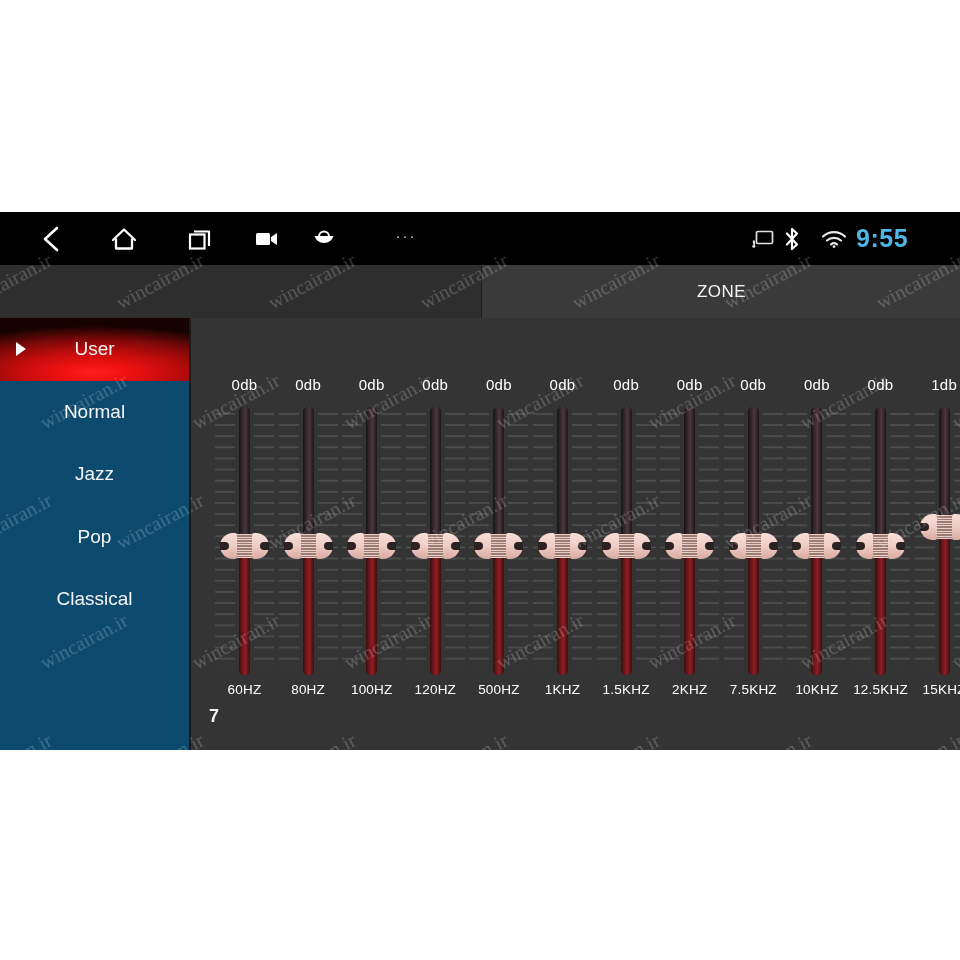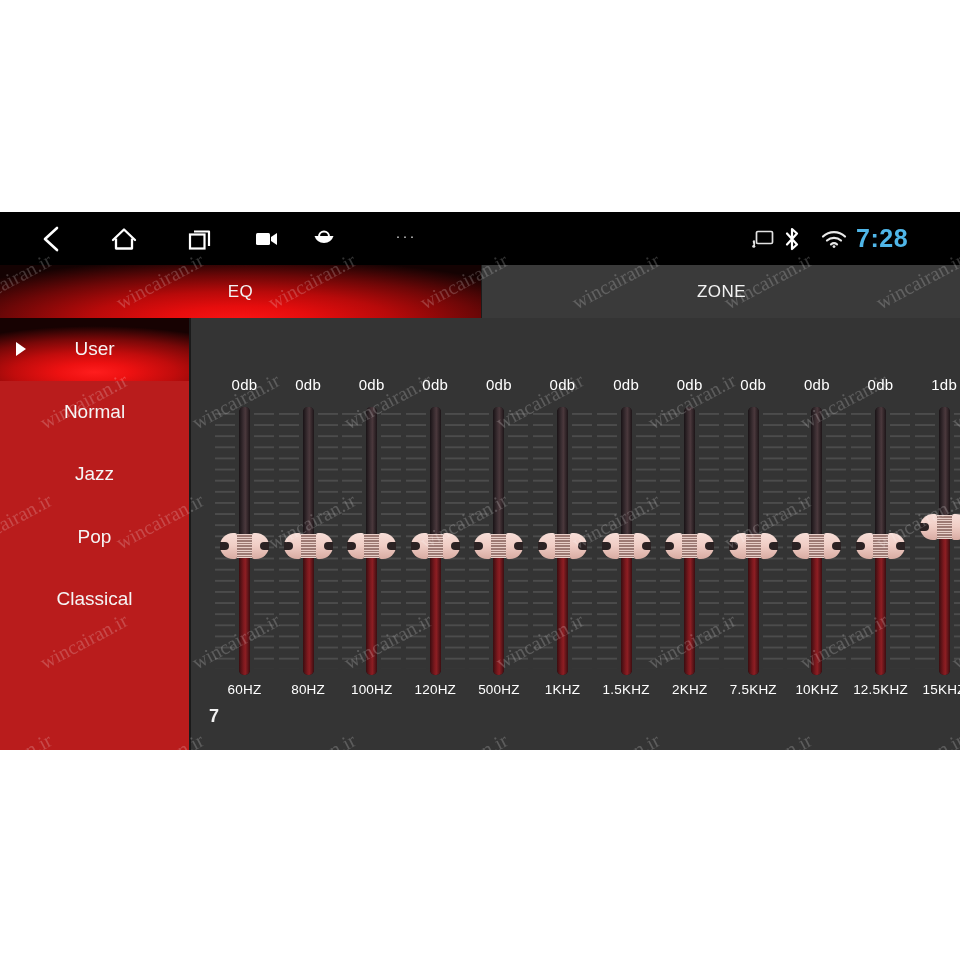--- a/index.html
+++ b/index.html
@@ -78,21 +78,21 @@
   #tab-zone {
     left: 481px; width: 479px;
     background: #3a3a3a;
     border-left: 1px solid #1c1c1c;
   }
 
   
   #sidebar {
     position: absolute; left: 0; top: 106px;
     width: 189px; height: 432px;
-    background: #b91c1c;
+    background: #0c4a6e;
     border-right: 2px solid #1a1a1a;
   }
   .preset {
     position: relative;
     height: 62.5px;
     display: flex; align-items: center; justify-content: center;
     color: #f5f5f5; font-size: 19px;
     cursor: pointer;
   }
   .preset.selected {
@@ -277,27 +277,24 @@
 
     <div class="statusright" id="st-wifi">
       <svg width="26" height="20" viewBox="0 0 26 20">
         <path d="M2,7.5 A16,16 0 0 1 24,7.5" fill="none" stroke="#e8e8e8" stroke-width="2.2" stroke-linecap="round"></path>
         <path d="M6,11.5 A10.5,10.5 0 0 1 20,11.5" fill="none" stroke="#e8e8e8" stroke-width="2.2" stroke-linecap="round"></path>
         <path d="M10,15.3 A5,5 0 0 1 16,15.3" fill="none" stroke="#e8e8e8" stroke-width="2.2" stroke-linecap="round"></path>
         <circle cx="13" cy="17.6" r="1.4" fill="#e8e8e8"></circle>
       </svg>
     </div>
 
-    <div id="st-clock">7:28</div>
+    <div id="st-clock">9:55</div>
   </div>
 
   <div id="tabbar">
-    <div class="tab" id="tab-eq">
-      <span>EQ</span>
-    </div>
     <div class="tab" id="tab-zone">
       <span>ZONE</span>
     </div>
   </div>
 
   <div id="sidebar">
     <div class="preset selected">
       <span class="arrow"></span>
       <span>User</span>
     </div>

